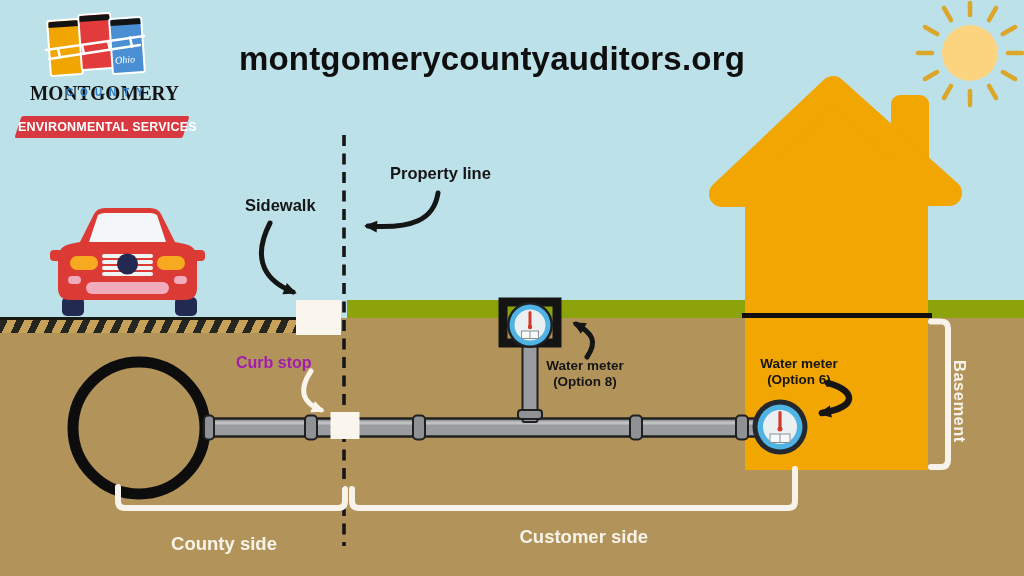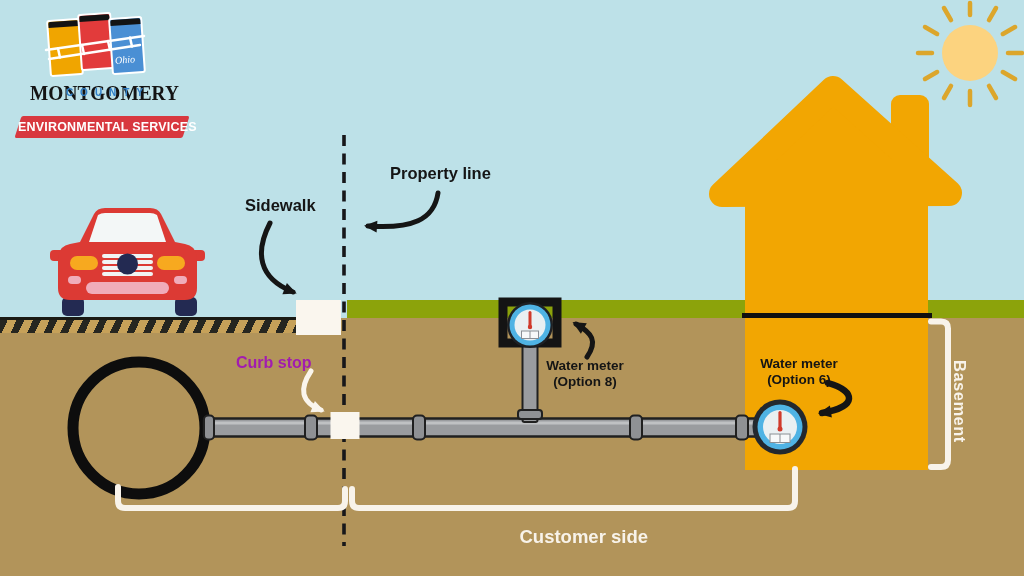--- a/index.html
+++ b/index.html
@@ -190,27 +190,29 @@
       </g>
     </svg>
     <span id="flag-ohio">Ohio</span>
     <div id="logo-name">MONTGOMERY</div>
     <div id="logo-subname">COUNTY</div>
     <div id="logo-banner">
       <span>ENVIRONMENTAL SERVICES</span>
     </div>
   </div>
 
+  <div class="lbl" id="title-url">montgomerycountyauditors.org</div>
   <div class="lbl" id="lbl-sidewalk">Sidewalk</div>
   <div class="lbl" id="lbl-property">Property line</div>
   <div class="lbl" id="lbl-curbstop">Curb stop</div>
   <div class="lbl meter-lbl" id="lbl-meter1">
     <div>Water meter</div>
     <div>(Option 8)</div>
   </div>
   <div class="lbl meter-lbl" id="lbl-meter2">
     <div>Water meter</div>
     <div>(Option 6)</div>
   </div>
   <div class="lbl" id="lbl-basement">Basement</div>
+  <div class="lbl" id="lbl-county">County side</div>
   <div class="lbl" id="lbl-customer">Customer side</div>
 
 </div>
 
 </body></html>

